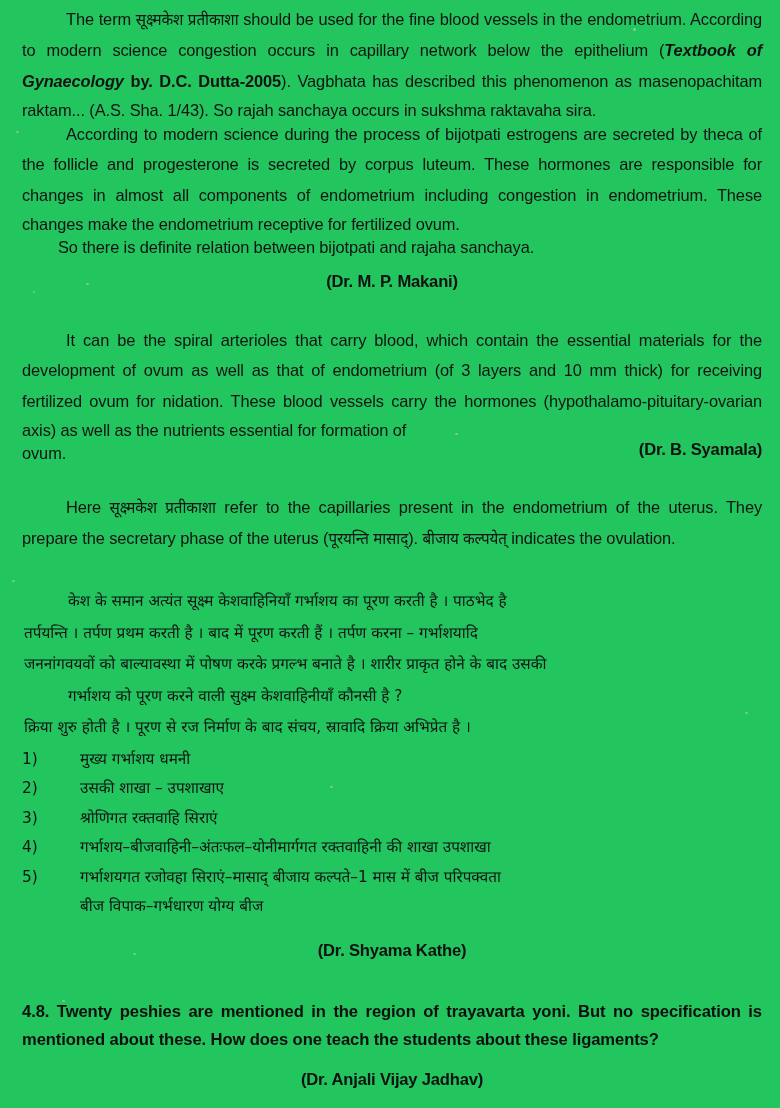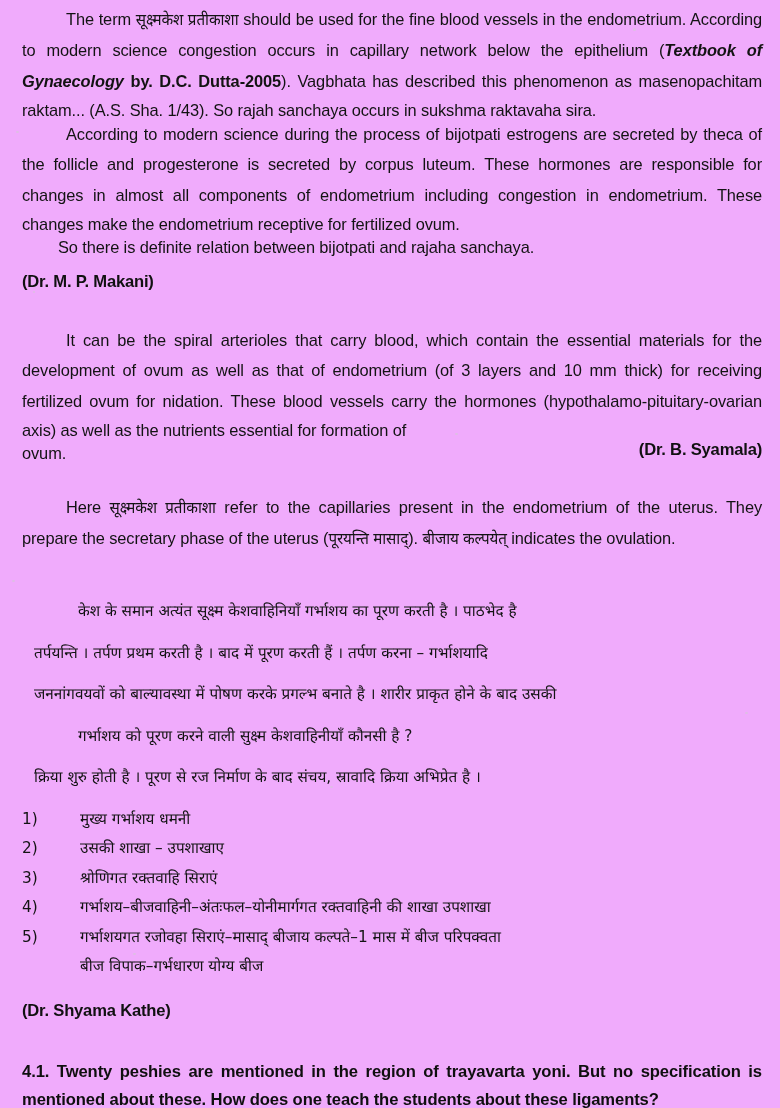--- a/index.html
+++ b/index.html
@@ -12,21 +12,21 @@
     height: 1108px;
     font-family: "Liberation Sans", sans-serif;
     color: #1a1a1a;
     position: relative;
     overflow: hidden;
   }
   .page {
     position: relative;
     width: 780px;
     height: 1108px;
-    background: #f0abfc;
+    background: #22c55e;
     padding: 0;
     box-sizing: border-box;
   }
   .content {
     position: absolute;
     left: 22px;
     top: 4px;
     width: 740px;
   }
 
@@ -51,35 +51,35 @@
     font-size: 15.2px;
   }
 
   .bi { font-weight: bold; font-style: italic; }
   .b  { font-weight: bold; }
 
   
   .attrib {
     font-size: 16.6px;
     font-weight: bold;
-    text-align: left;
+    text-align: center;
     line-height: 26px;
     margin: 0;
     color: #111;
     letter-spacing: -0.2px;
   }
 
   
   .dev-block {
     font-family: "DejaVu Sans", sans-serif;
     font-size: 15.3px;
     line-height: 29.5px;
     text-align: justify;
     text-justify: inter-word;
-    margin: 12px;
+    margin: 2px;
     color: #131313;
   }
   .dev-block.indent { text-indent: 44px; }
 
   
   .num-list { margin: 0; padding: 0; list-style: none; }
   .num-row {
     display: flex;
     align-items: baseline;
     line-height: 29.5px;
@@ -209,21 +209,21 @@
       <li>
         <div class="num-cont">बीज  विपाक–गर्भधारण  योग्य  बीज</div>
       </li>
     </ul>
 
     <div class="sp-16"></div>
     <p class="attrib">(Dr. Shyama Kathe)</p>
 
     <div class="sp-34"></div>
 
-    <p class="q-block">4.1. Twenty peshies are mentioned in the region of trayavarta yoni. But no specification is mentioned about these. How does one teach the students about these ligaments?</p>
+    <p class="q-block">4.8. Twenty peshies are mentioned in the region of trayavarta yoni. But no specification is mentioned about these. How does one teach the students about these ligaments?</p>
 
     <div class="sp-12"></div>
     <p class="attrib">(Dr. Anjali Vijay Jadhav)</p>
 
     <div class="sp-34"></div>
 
   </div>
 </div>
 
 </body></html>

